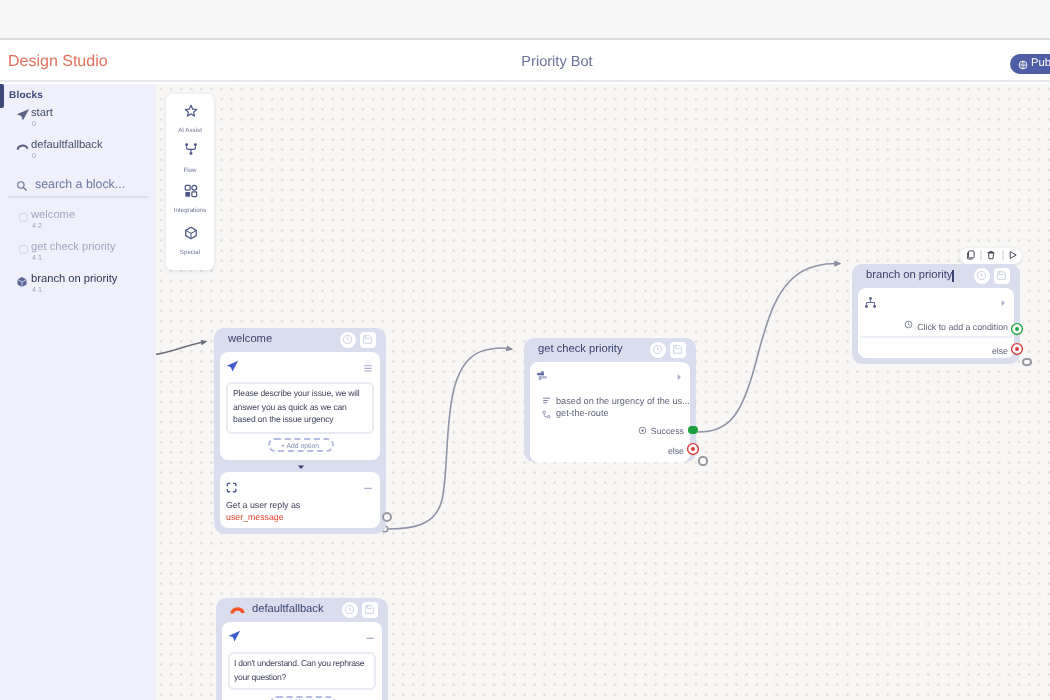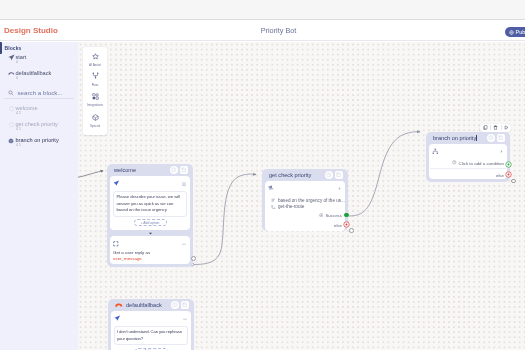--- a/index.html
+++ b/index.html
@@ -1,20 +1,20 @@
 <!DOCTYPE html>
 <html><head>
 <meta charset="utf-8">
 <style>
   *{box-sizing:border-box;margin:0;padding:0;}
   html,body{width:525px;height:350px;overflow:hidden;}
   body{font-family:"Liberation Sans",sans-serif;background:#fff;-webkit-font-smoothing:antialiased;}
   .browser-strip{position:absolute;left:0;top:0;width:525px;height:20px;background:#f6f6f6;border-bottom:1px solid #dcdcdc;}
   .app-header{position:absolute;left:0;top:21px;width:525px;height:20px;background:#fff;border-bottom:1px solid #e7e7ec;}
-  .brand{position:absolute;left:4px;top:5px;color:#e0705c;font-weight:700;font-size:8px;}
+  .brand{position:absolute;left:4px;top:5px;color:#e0705c;font-weight:400;font-size:8px;}
   .doc-title{position:absolute;left:16px;width:525px;top:5px;text-align:center;font-size:7.3px;color:#6a7299;}
   .publish{position:absolute;left:505px;top:27px;background:#4f5ea4;color:#fff;font-size:5.6px;border-radius:5px;height:10px;padding:0 4px 0 3.5px;display:flex;align-items:center;gap:2px;white-space:nowrap;}
   .publish .pic{line-height:0;}
   .body-wrap{position:absolute;left:0;top:42px;width:525px;height:308px;}
   .sidebar{position:absolute;left:0;top:0;width:78px;height:308px;background:#eff0fb;}
   .canvas{position:absolute;left:78px;top:0;width:447px;height:308px;background:#f8f7f6;
     background-image:radial-gradient(#e3e0dc 0.62px,transparent 0.68px);background-size:5.05px 5.05px;}
   .sb-accent{position:absolute;left:0;top:0;width:2px;height:12px;background:#3b4a7a;border-radius:0 1px 1px 0;}
   .sb-title{position:absolute;left:4.5px;top:2.5px;font-size:5px;font-weight:700;color:#3c4677;letter-spacing:.1px;}
   .sb-item{position:absolute;left:4px;width:72px;height:14px;}

